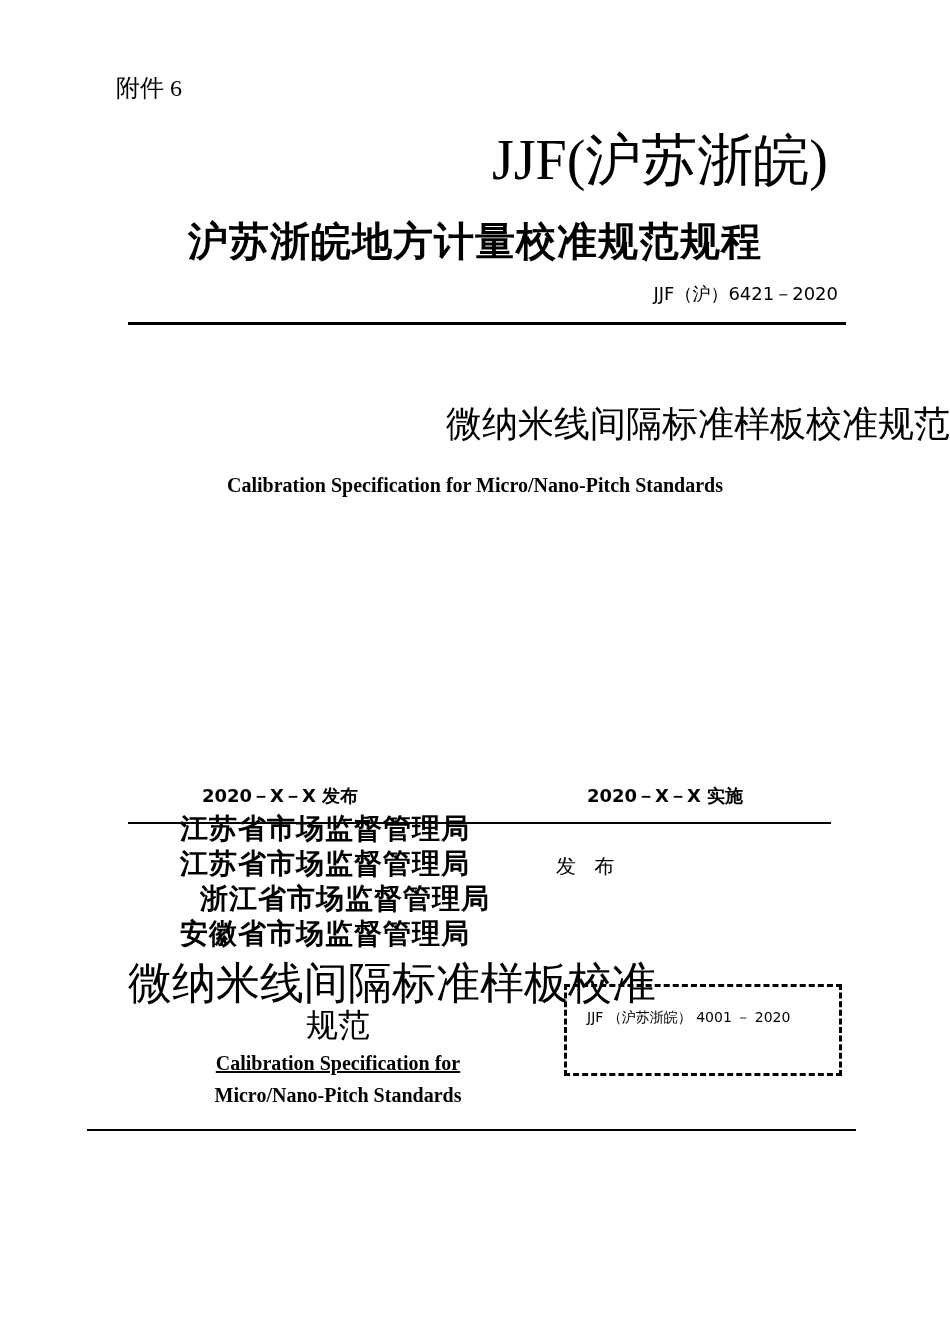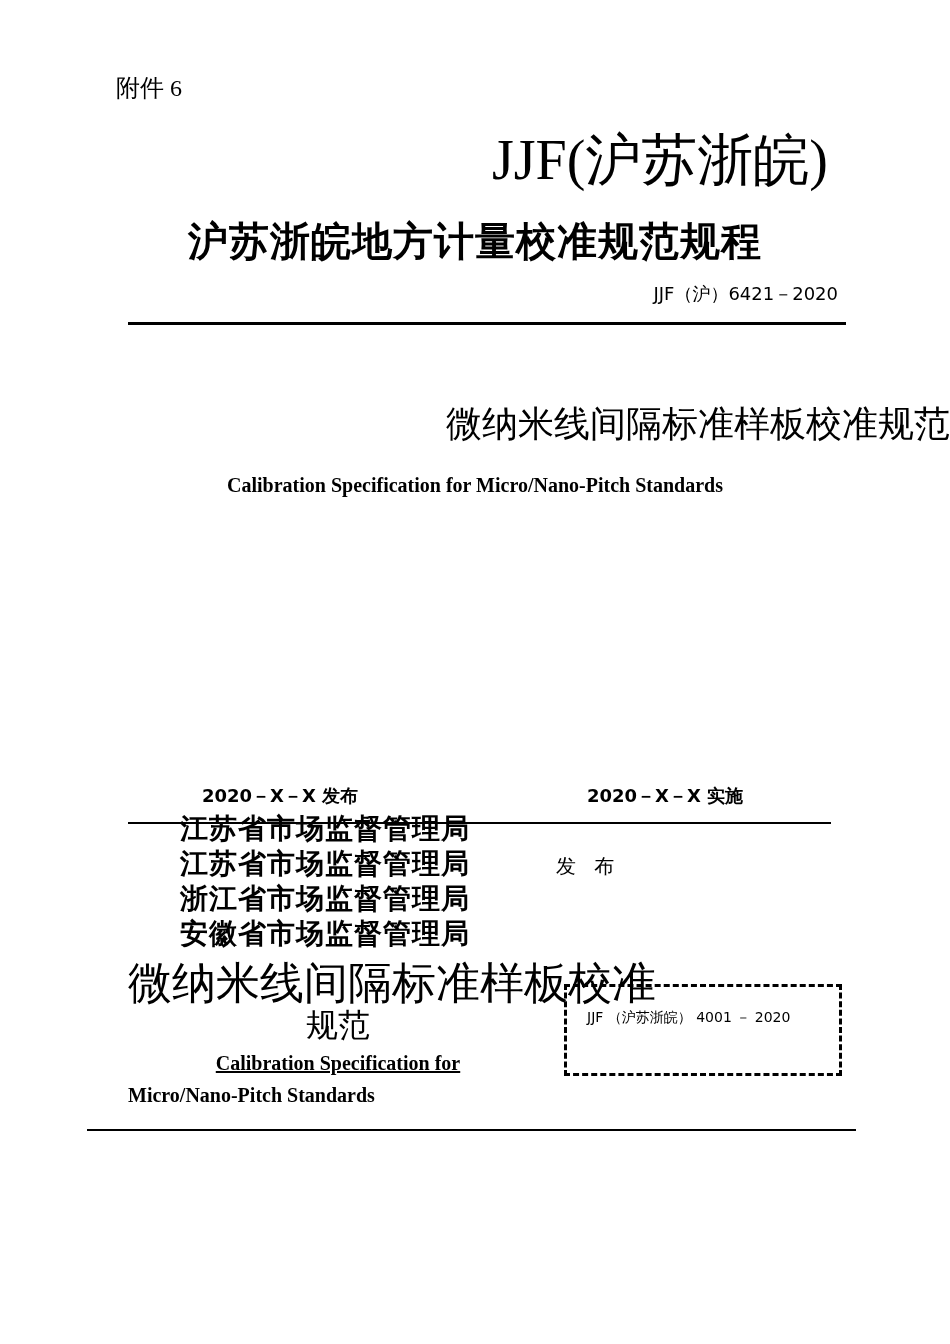--- a/index.html
+++ b/index.html
@@ -18,28 +18,28 @@
   #title-cn { left: 0; width: 950px; text-align: right; top: 400px; font-size: 36px; }
   #title-en { left: 0; width: 950px; text-align: center; top: 474px; font-size: 20px; font-weight: bold; }
 
   #issue-date { left: 202px; top: 784px; font-size: 18px; font-weight: bold; }
   #impl-date { left: 587px; top: 784px; font-size: 18px; font-weight: bold; }
   #rule-mid { left: 128px; width: 703px; top: 822px; height: 2px; }
 
   .authority { left: 180px; font-size: 28px; font-weight: bold; letter-spacing: 1px; }
   #auth-0 { top: 810px; }
   #auth-1 { top: 845px; }
-  #auth-2 { top: 880px; }
+  #auth-2 { top: 880px; margin-left: 20px; }
   #auth-3 { top: 915px; }
   #publish-label { left: 556px; top: 853px; font-size: 20px; letter-spacing: 6px; }
 
   #title-cn-2a { left: 128px; width: 420px; text-align: center; top: 954px; font-size: 44px; }
   #title-cn-2b { left: 128px; width: 420px; text-align: center; top: 1004px; font-size: 32px; }
   #title-en-2a { left: 128px; width: 420px; text-align: center; top: 1052px; font-size: 20px; font-weight: bold; text-decoration: underline; }
-  #title-en-2b { left: 128px; width: 420px; top: 1084px; font-size: 20px; font-weight: bold; }
+  #title-en-2b { left: 128px; width: 420px; text-align: center; top: 1084px; font-size: 20px; font-weight: bold; }
 
   #code-box { position: absolute; left: 564px; top: 984px; width: 278px; height: 92px; border: 3px dashed #000; box-sizing: border-box; }
   #code-box-text { left: 20px; top: 22px; font-size: 14px; }
 
   #rule-bottom { left: 87px; width: 769px; top: 1129px; height: 2px; }
 </style>
 </head>
 <body>
 
 <div class="abs serif" id="attachment">附件 6</div>

